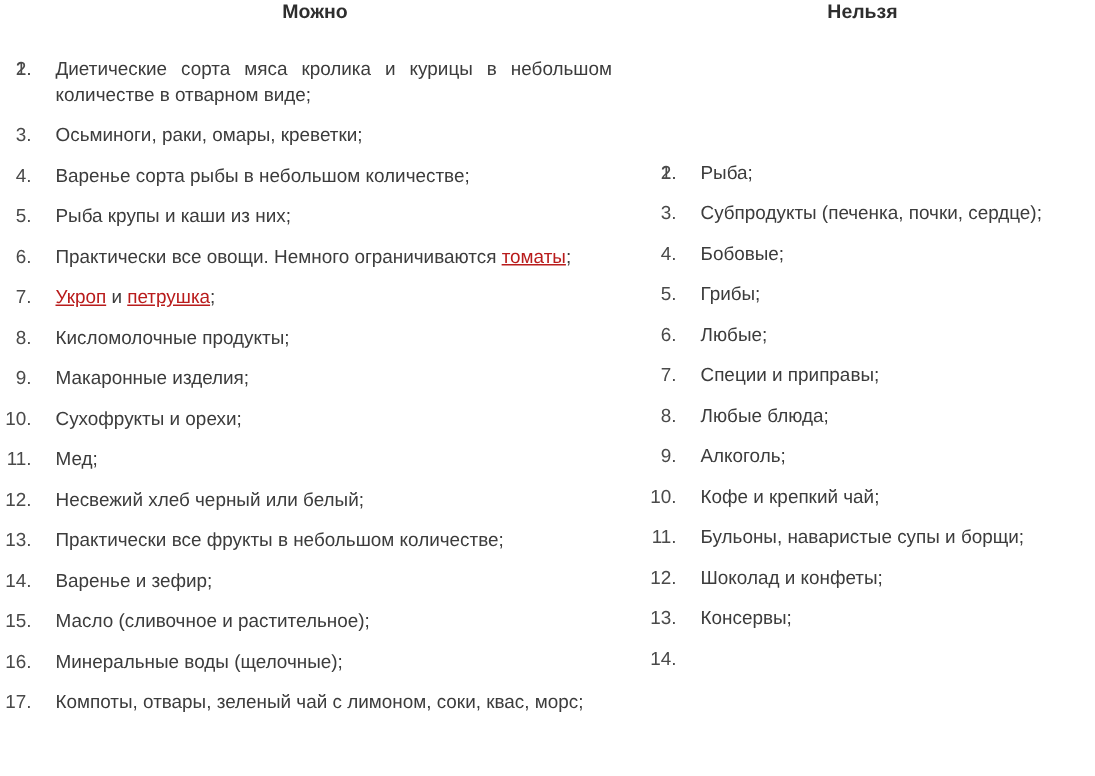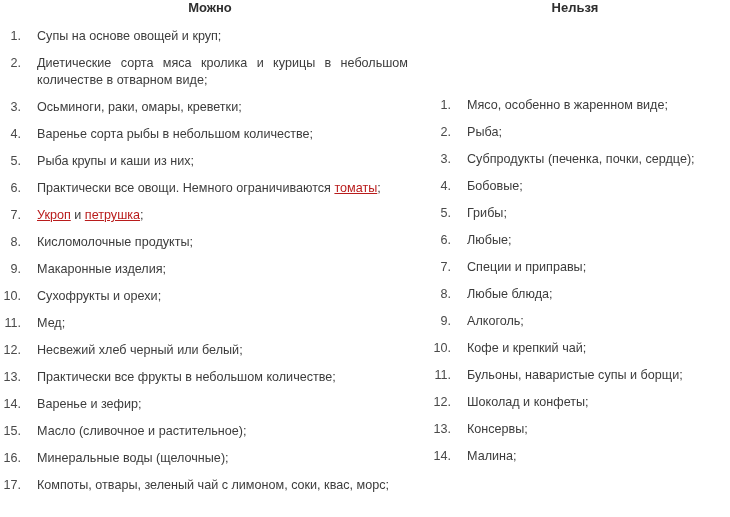--- a/index.html
+++ b/index.html
@@ -118,21 +118,20 @@
 
 <div class="page">
   <div class="columns">
 
     <div class="col col-allowed">
       <div class="col-title">Можно</div>
       <div class="spacer-allowed"></div>
       <ol class="numlist" id="list-allowed">
           <li class="item">
             <span class="num">1.</span>
-            <span class="txt"><span>Супы на основе овощей и круп;</span></span>
           </li>
           <li class="item">
             <span class="num">2.</span>
             <span class="txt"><span>Диетические сорта мяса кролика и курицы в небольшом количестве в отварном виде;</span></span>
           </li>
           <li class="item">
             <span class="num">3.</span>
             <span class="txt"><span>Осьминоги, раки, омары, креветки;</span></span>
           </li>
           <li class="item">
@@ -193,21 +192,20 @@
           </li>
         </ol>
     </div>
 
     <div class="col col-forbidden">
       <div class="col-title">Нельзя</div>
       <div class="spacer-forbidden"></div>
       <ol class="numlist" id="list-forbidden">
           <li class="item">
             <span class="num">1.</span>
-            <span class="txt"><span>Мясо, особенно в жаренном виде;</span></span>
           </li>
           <li class="item">
             <span class="num">2.</span>
             <span class="txt"><span>Рыба;</span></span>
           </li>
           <li class="item">
             <span class="num">3.</span>
             <span class="txt"><span>Субпродукты (печенка, почки, сердце);</span></span>
           </li>
           <li class="item">
@@ -245,19 +243,18 @@
           <li class="item">
             <span class="num">12.</span>
             <span class="txt"><span>Шоколад и конфеты;</span></span>
           </li>
           <li class="item">
             <span class="num">13.</span>
             <span class="txt"><span>Консервы;</span></span>
           </li>
           <li class="item">
             <span class="num">14.</span>
-            <span class="txt"><span>Малина;</span></span>
           </li>
         </ol>
     </div>
 
   </div>
 </div>
 
 </body></html>

